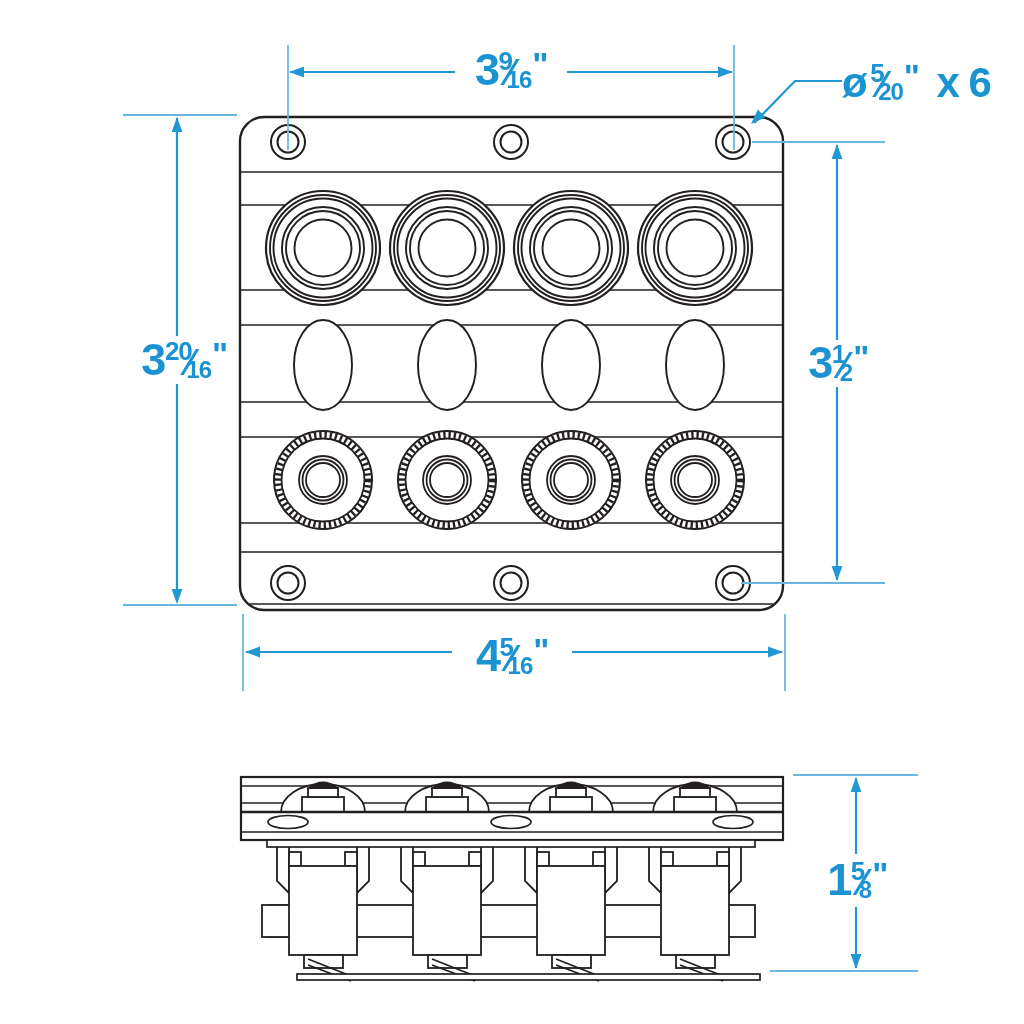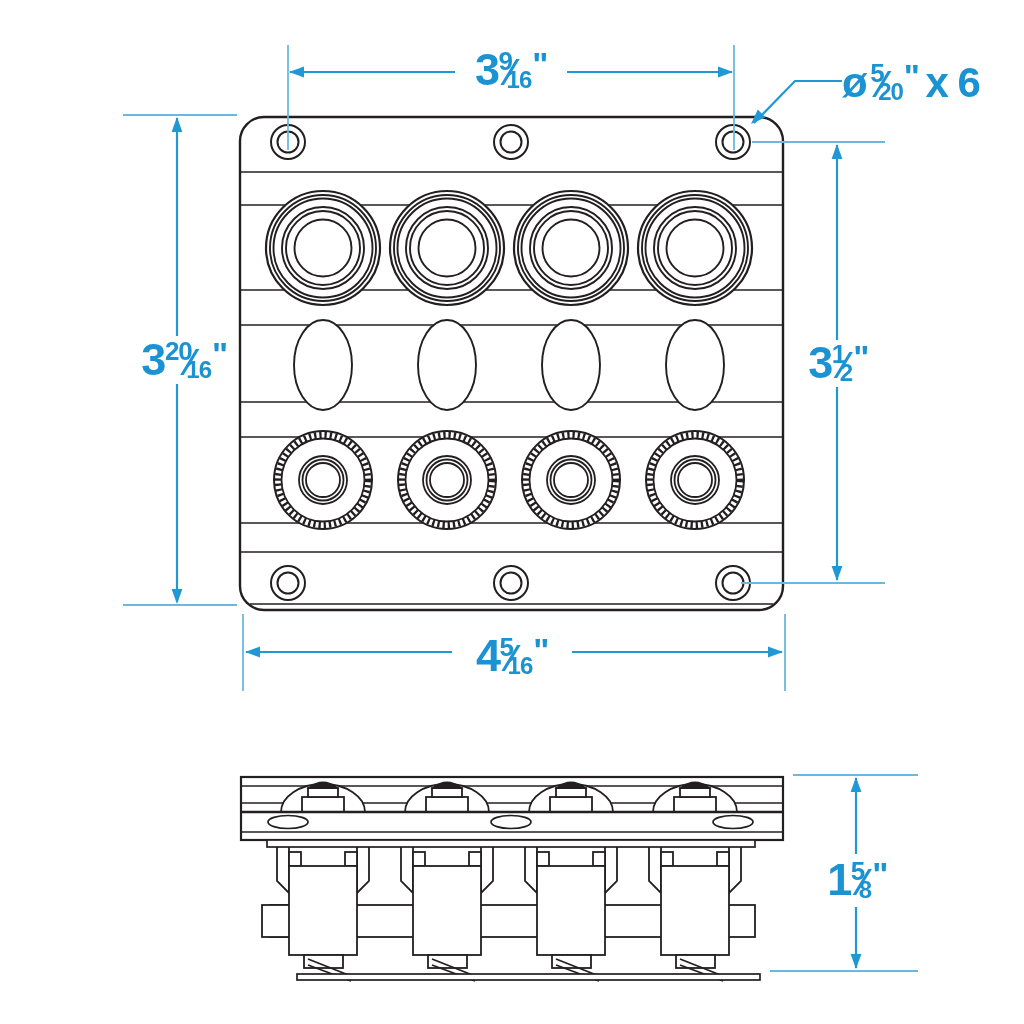--- a/index.html
+++ b/index.html
@@ -8,21 +8,21 @@
   svg{position:absolute;left:0;top:0;}
   .dim{position:absolute;white-space:nowrap;color:#1b93d2;
        font:700 45px "Liberation Sans",sans-serif;letter-spacing:-1.5px;}
   .dim.center{transform:translate(-50%,-50%);}
   .dim.vcenter{transform:translateY(-50%);}
   .dim sup{font-size:26px;vertical-align:15px;letter-spacing:-1px;}
   .dim sub{font-size:24px;vertical-align:-3px;letter-spacing:-1px;}
   .dim .fs{font-size:36px;margin:0 -5px;}
   .dim .unit{font-size:34px;vertical-align:9px;margin-left:1px;}
   .dim .pre{margin-right:4px;}
-  .dim .suf{margin-left:7px;}
+  .dim .suf{margin-left:18px;}
   .callout{font-size:42px;}
 </style>
 </head>
 <body>
 
 <div id="canvas">
 
 <svg width="1024" height="1024" viewBox="0 0 1024 1024">
 
   <g stroke="#231f20" fill="none">

